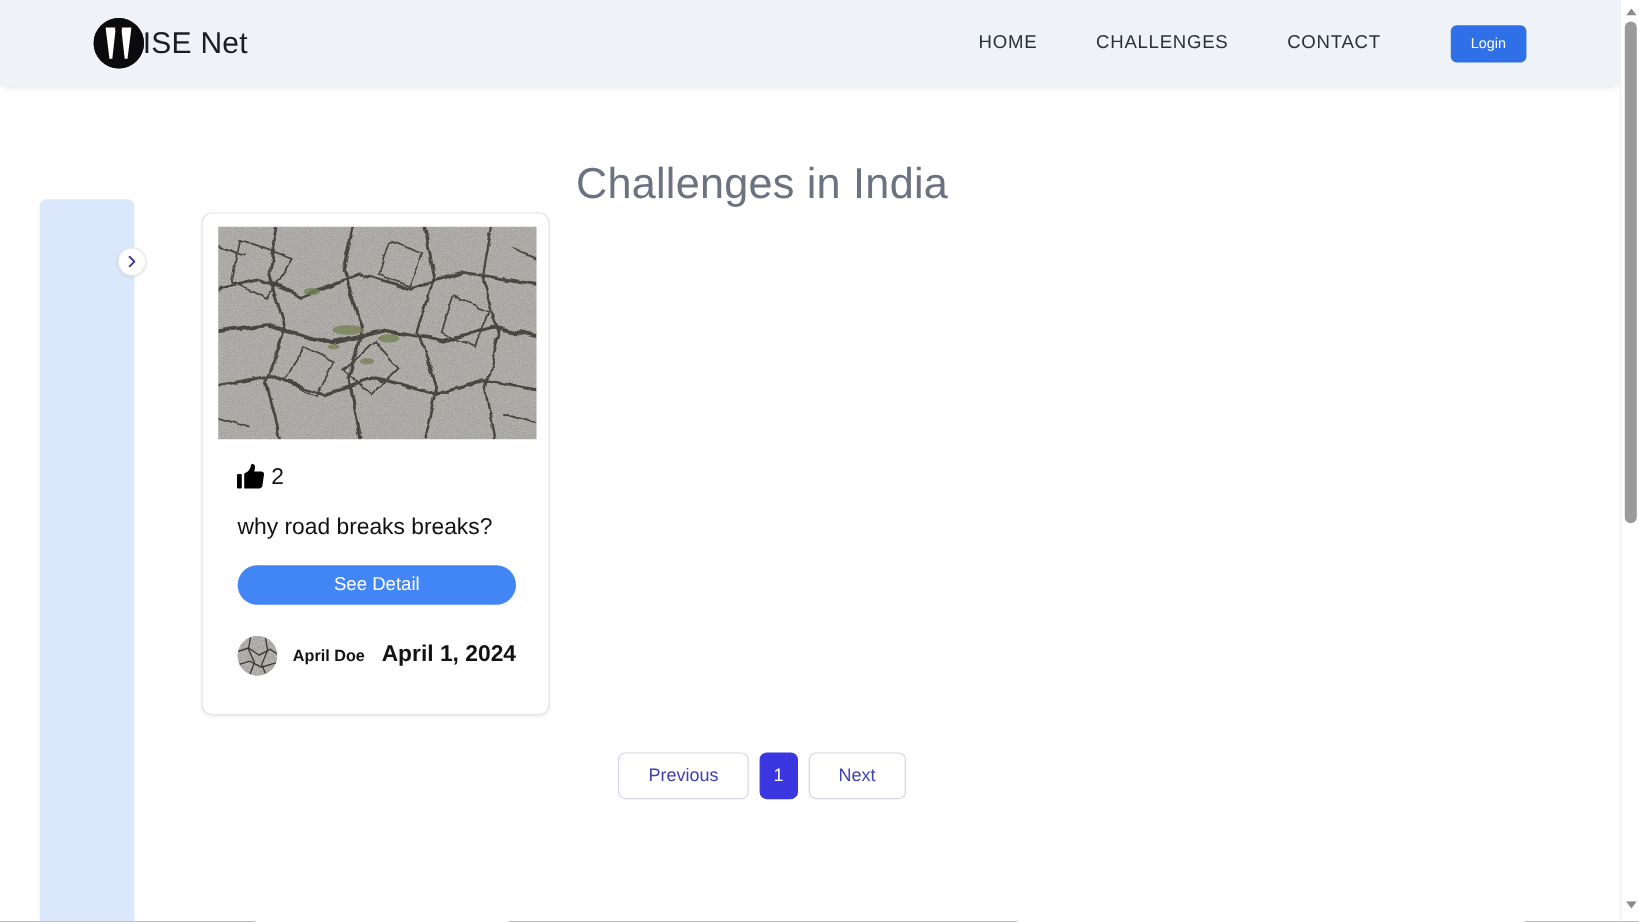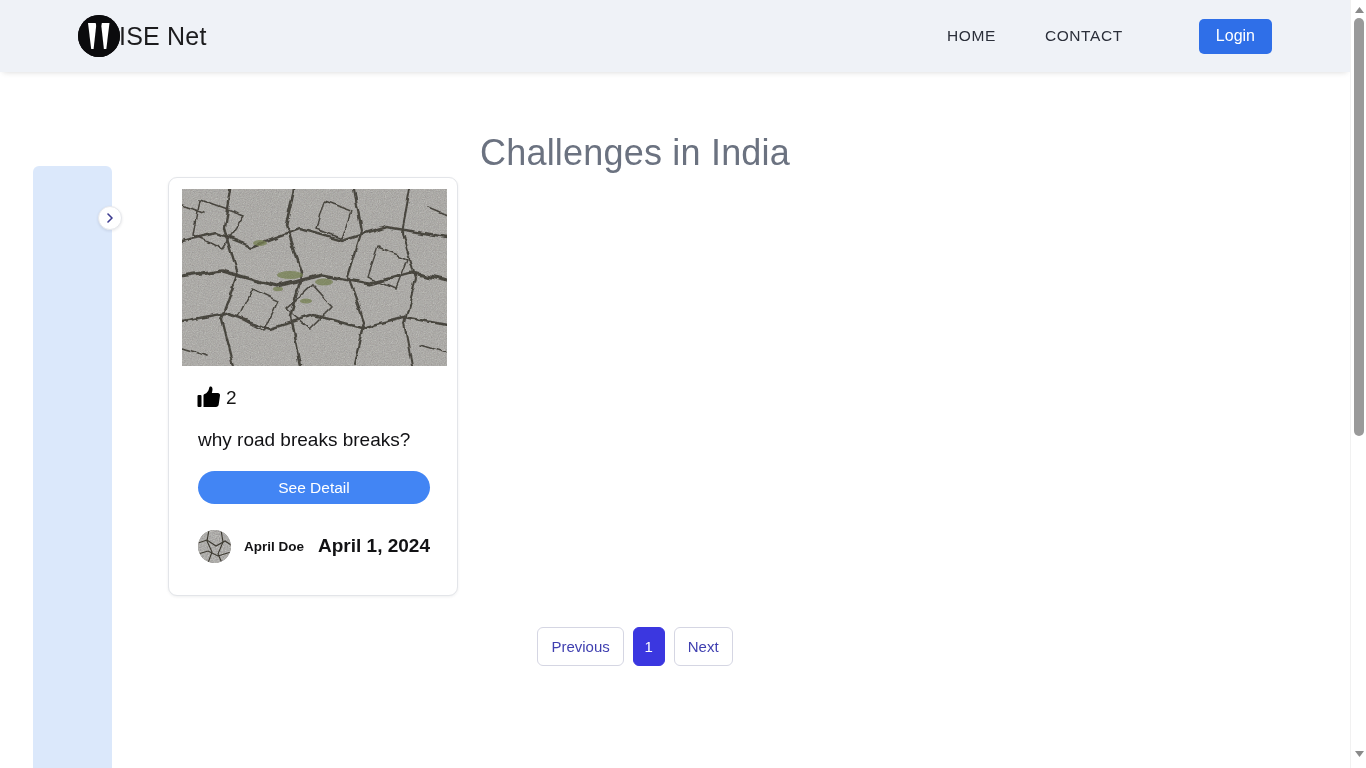--- a/index.html
+++ b/index.html
@@ -77,26 +77,26 @@
     font-size: 15.5px;
     letter-spacing: 0.6px;
     color: #2b2f3a;
     text-decoration: none;
     padding: 8px 16px;
     cursor: pointer;
     white-space: nowrap;
   }
   .nav-link:first-child { padding-left: 0; }
   .login-btn {
-    margin-left: 43px;
+    margin-left: 25px;
     background: #2f6fe8;
     color: #ffffff;
     border: none;
     border-radius: 5px;
-    font-size: 16px;
+    font-size: 12px;
     padding: 8px 17px 9px 17px;
     cursor: pointer;
     font-family: "Liberation Sans", sans-serif;
     white-space: nowrap;
     text-align: center;
   }
 
   
   .page-title {
     position: absolute;
@@ -245,21 +245,21 @@
     top: 627px;
     width: 1270px;
     display: flex;
     justify-content: center;
     align-items: center;
     gap: 9px;
   }
   .page-btn {
     min-width: 53px;
     height: 39px;
-    padding: 0 13px;
+    padding: 0 24px;
     border: 1px solid #d5d6e3;
     border-radius: 6px;
     background: #ffffff;
     color: #3f3fb0;
     font-size: 15px;
     font-family: "Liberation Sans", sans-serif;
     cursor: pointer;
     display: flex;
     align-items: center;
     justify-content: center;
@@ -321,20 +321,21 @@
             <polygon points="10,8 18.5,8 15.6,34 13.2,34" fill="#ffffff"></polygon>
             <polygon points="31.5,8 23,8 25.9,34 28.3,34" fill="#ffffff"></polygon>
             <polygon points="17.6,8 23.9,8 21,18.5" fill="#0b0b0d"></polygon>
           </svg>
         </span>
         <span class="brand-text">ISE Net</span>
       </div>
 
       <nav class="nav">
         <a class="nav-link" href="#">HOME</a>
+        <a class="nav-link" href="#">CHALLENGES</a>
         <a class="nav-link" href="#">CONTACT</a>
         <button class="login-btn">Login</button>
       </nav>
 
     </div>
 
     <h1 class="page-title">Challenges in India</h1>
 
     <div class="sidebar"></div>
     <div class="sidebar-toggle">

